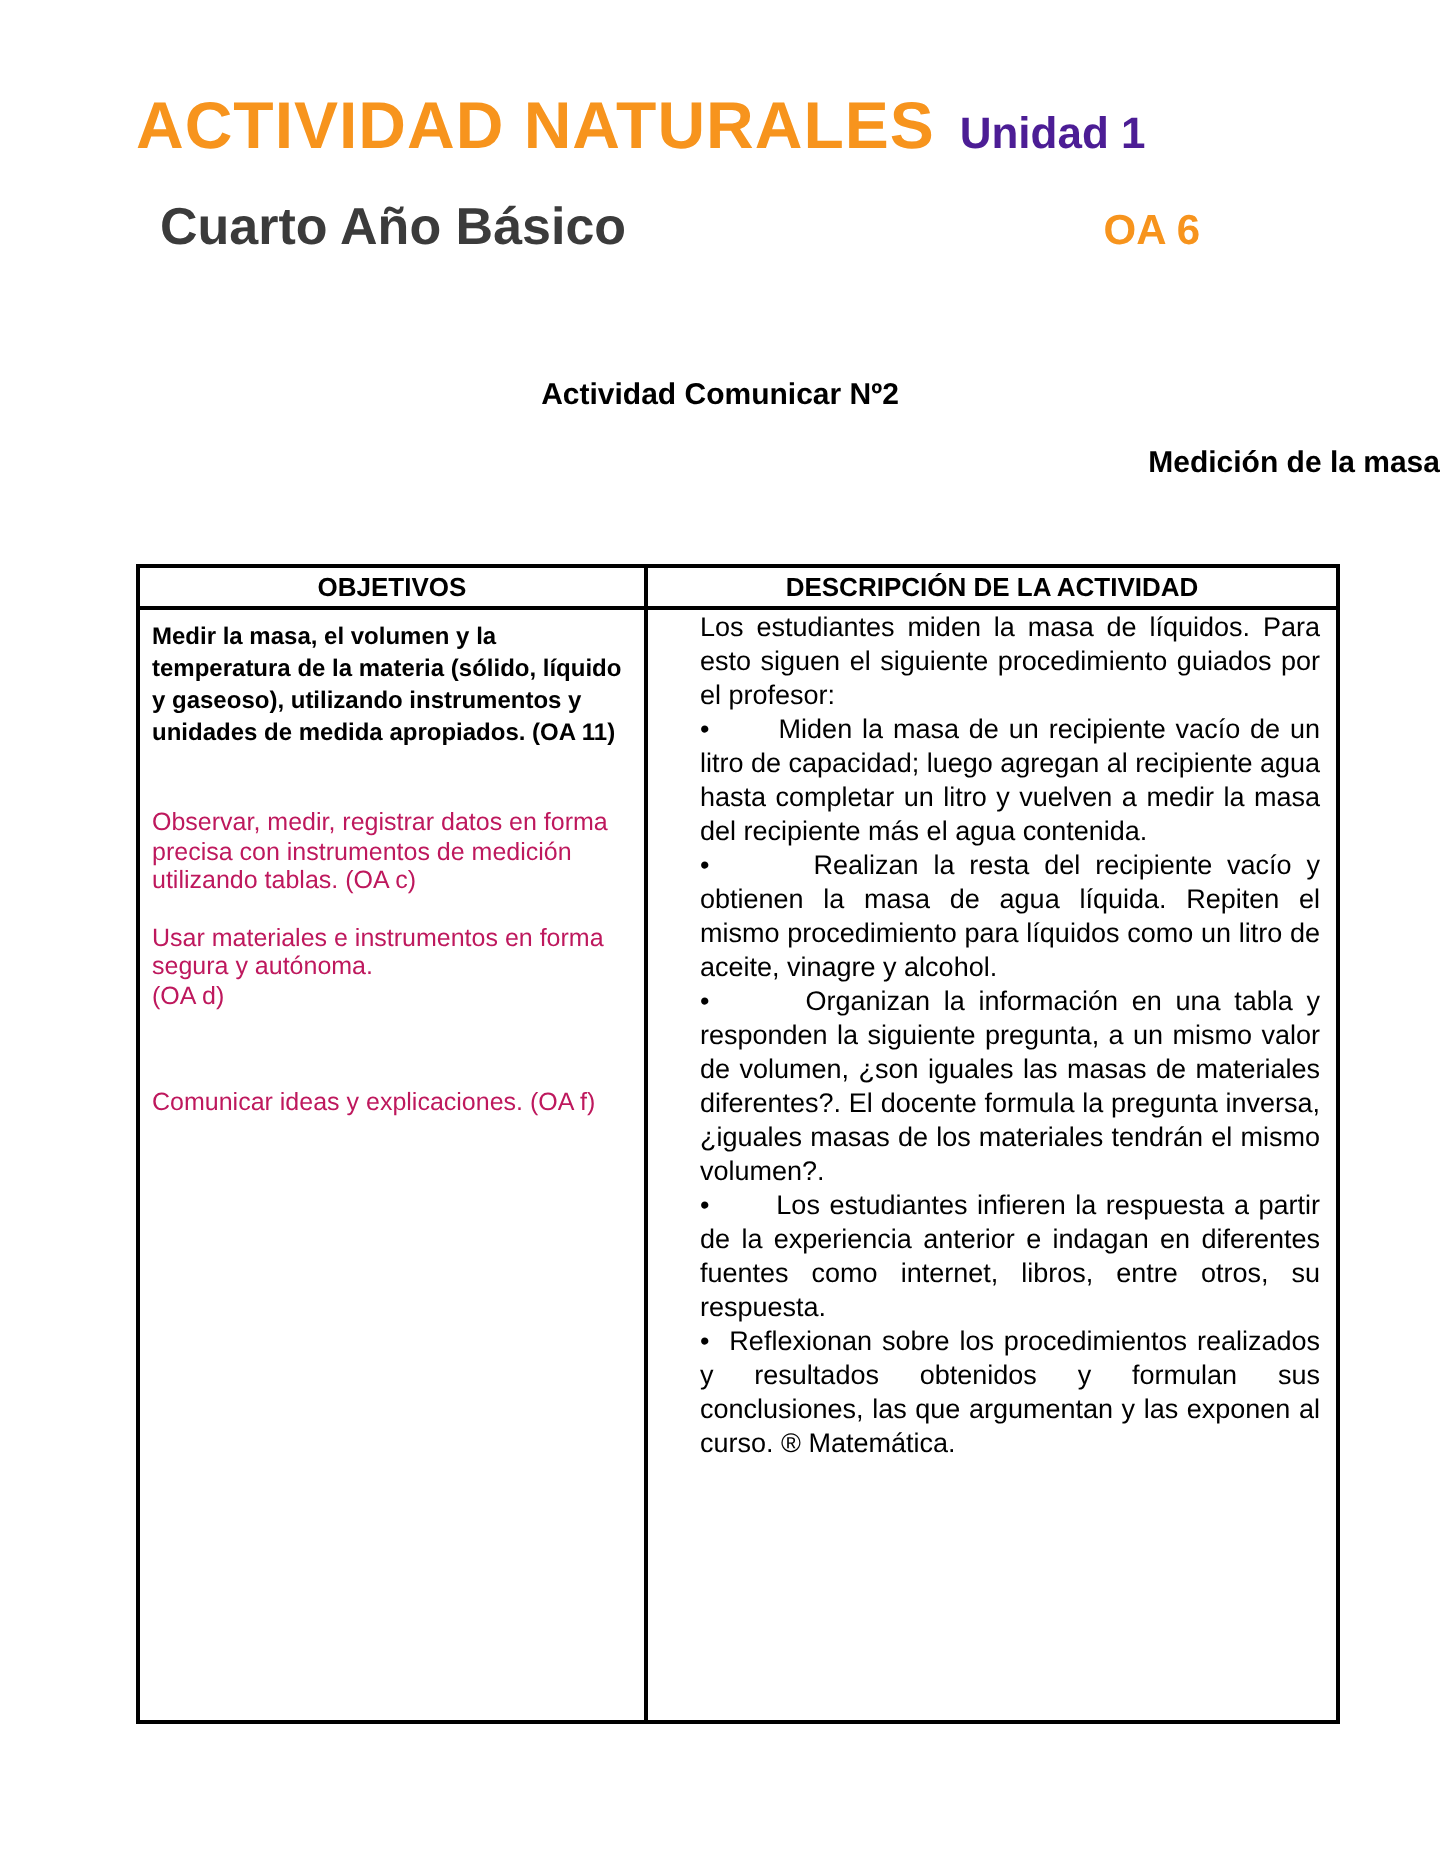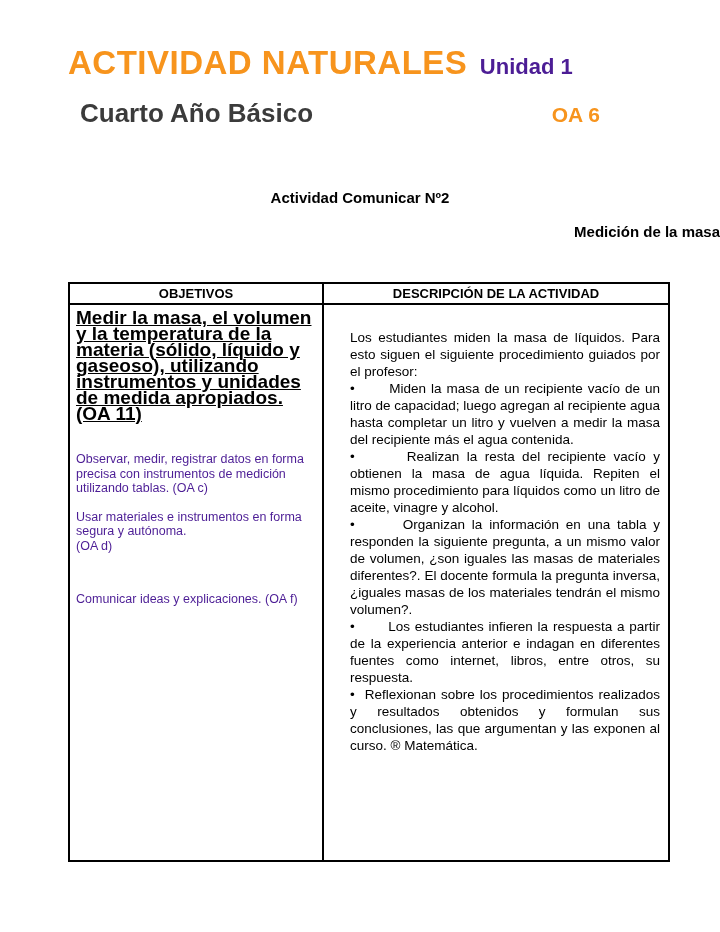--- a/index.html
+++ b/index.html
@@ -75,32 +75,31 @@
     font-size: 13px;
     font-weight: bold;
     text-align: center;
     height: 16px;
     padding: 2px 0;
     vertical-align: middle;
   }
   col.col-left  { width: 254px; }
   col.col-right { width: 346px; }
   td.cell-objectives { padding: 5px 8px 0 6px; }
-  td.cell-description { padding: 24px 8px 0 26px; }
+  td.cell-description { padding: 0 8px 0 26px; }
   .objective-main {
-    font-size: 19px;
+    font-size: 12px;
     font-weight: bold;
     line-height: 16px;
     white-space: pre-line;
-    text-decoration: underline;
   }
   .objective-item {
     font-size: 12.5px;
     line-height: 14.5px;
-    color: #4c1d95;
+    color: #be185d;
     white-space: pre-line;
   }
   .objective-item.first { margin-top: 30px; }
   .objective-item.mid   { margin-top: 14px; }
   .objective-item.last  { margin-top: 39px; }
   .description-paragraph {
     font-size: 13.5px;
     line-height: 17px;
     text-align: justify;
   }

